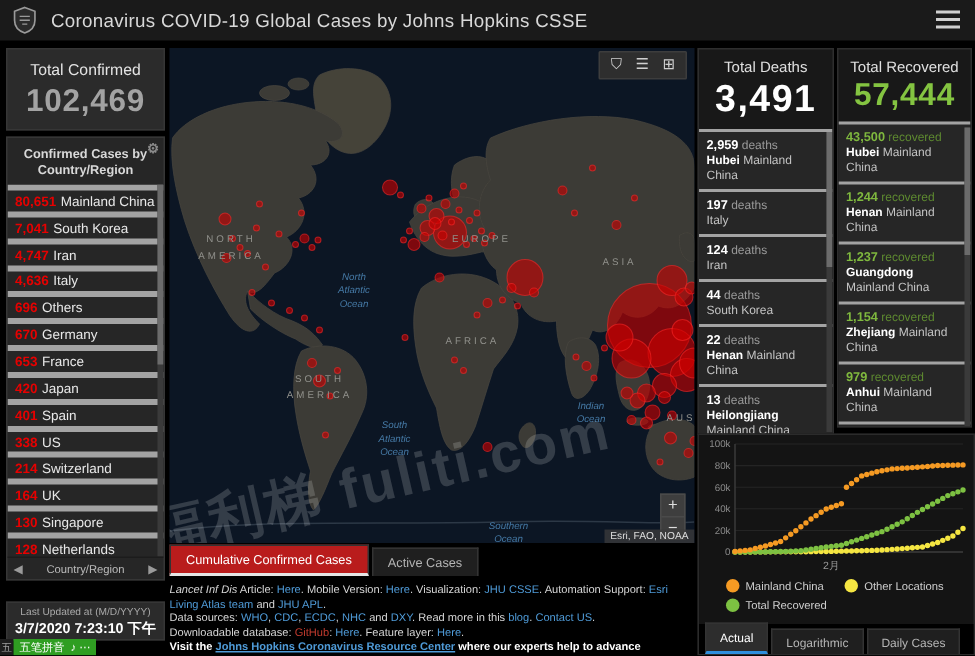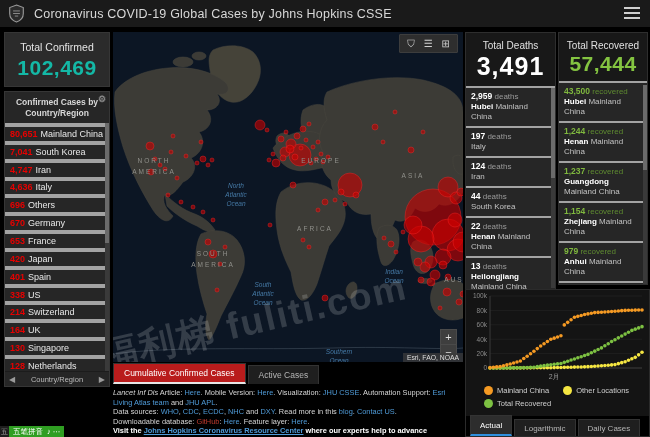--- a/index.html
+++ b/index.html
@@ -10,21 +10,21 @@
           border-bottom:1px solid #000;display:flex;align-items:center;}
   .header .logo{width:17px;height:19px;margin-left:8px;}
   .header .title{margin-left:9px;font-size:12.5px;color:#d8d8d8;letter-spacing:.2px;}
   .hamburger{position:absolute;right:10px;top:7px;width:16px;height:12px;display:flex;
              flex-direction:column;justify-content:space-between;cursor:pointer;}
   .hamburger div{height:2px;background:#cfcfcf;}
   
   .panel{position:absolute;background:#2b2b2b;border:1px solid #363636;box-sizing:border-box;}
   #confirmed-panel{left:4px;top:32px;width:106px;height:55px;text-align:center;}
   #confirmed-panel .p-title{font-size:10.5px;color:#e4e4e4;margin-top:8px;}
-  #confirmed-panel .p-value{font-size:21px;font-weight:bold;color:#14b8a6;margin-top:3px;letter-spacing:.5px;}
+  #confirmed-panel .p-value{font-size:21px;font-weight:bold;color:#a3a3a3;margin-top:3px;letter-spacing:.5px;}
   #country-panel{left:4px;top:91px;width:106px;height:296px;background:#262626;}
   #country-panel .list-head{font-size:8.5px;font-weight:bold;color:#d8d8d8;text-align:center;
         padding:5px 4px 4px;line-height:11px;position:relative;}
   .gear{position:absolute;right:2px;top:2px;width:10px;height:10px;color:#8a8a8a;font-size:9px;line-height:10px;}
   #country-list{height:248px;overflow:hidden;position:relative;}
   .c-row{height:13.85px;display:flex;align-items:center;padding:0 5px;
          border-top:4px solid #a3a3a3;font-size:9px;white-space:nowrap;overflow:hidden;cursor:pointer;}
   .c-row .num{color:#e60000;font-weight:bold;margin-right:3px;}
   .c-row .name{color:#e8e8e8;}
   .vscroll{position:absolute;right:0;top:0;width:4px;background:#3a3a3a;}
@@ -203,20 +203,24 @@
           <span class="name">Hong Kong</span>
         </div>
       </div>
     <div class="pager">
       <span class="arr">◀</span>
       <span>Country/Region</span>
       <span class="arr">▶</span>
     </div>
   </div>
 
+  <div class="panel" id="updated-panel">
+    <div class="u-label">Last Updated at (M/D/YYYY)</div>
+    <div class="u-value">3/7/2020 7:23:10 下午</div>
+  </div>
 
   <div id="ime-bar">
     <div class="ime-key">五</div>
     <div class="ime-green">
       <span>五笔拼音</span>
       <span>♪ ⋯</span>
     </div>
   </div>
 
   <div id="map">

